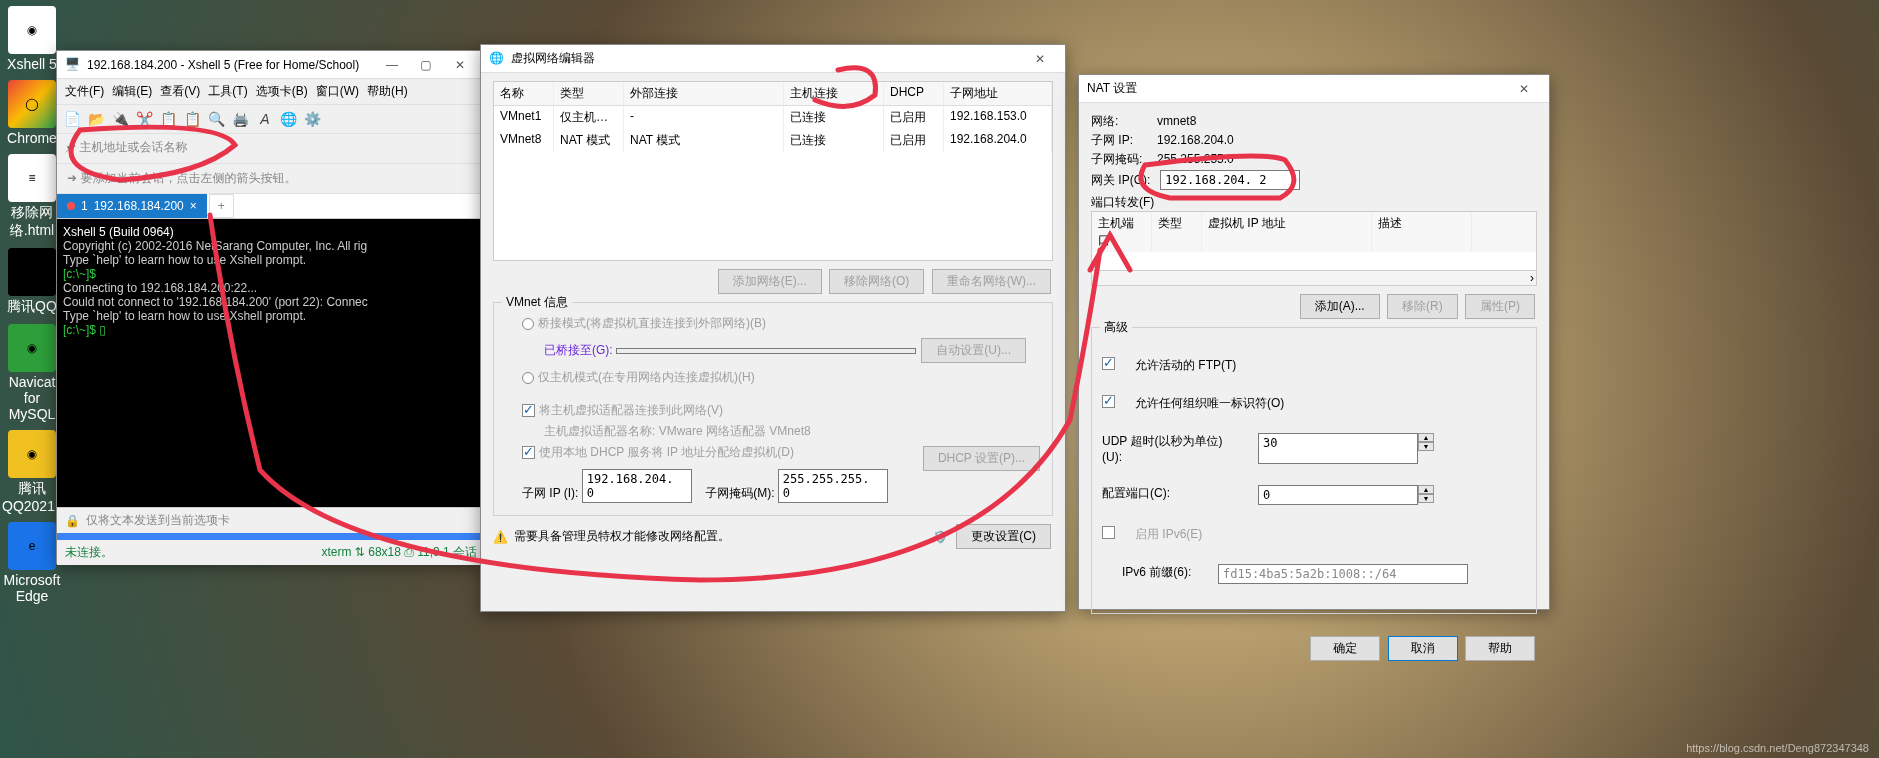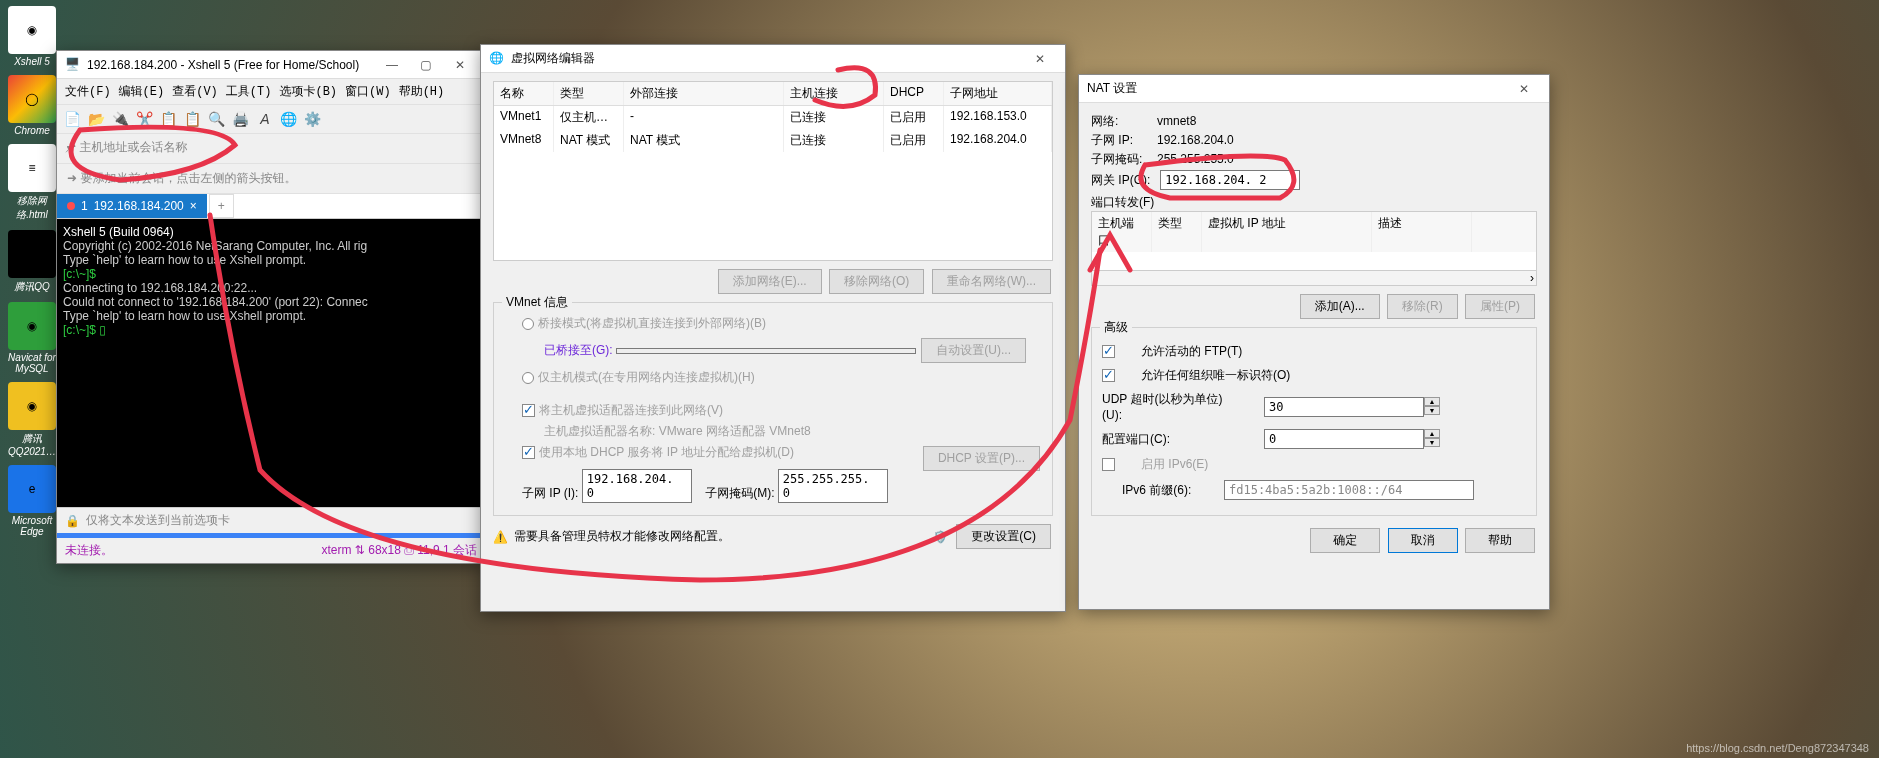--- a/index.html
+++ b/index.html
@@ -1,20 +1,20 @@
 <!DOCTYPE html>
 <html><head>
 <meta charset="utf-8">
 <style>
   * { box-sizing: border-box; font-family: "Microsoft YaHei", Tahoma, Arial, sans-serif; font-size: 12px; }
   body { margin:0; width:1879px; height:758px; background:#3a7a6a; overflow:hidden; position:relative; }
   .desktop-bg { position:absolute; inset:0; background: radial-gradient(circle at 1200px 380px, #d4c29a 0%, #b89f6e 20%, #5a4a35 55%, #2f5549 100%); }
   .desktop-icons { position:absolute; left:2px; top:0; width:60px; }
   .desktop-icons .dicon { width:48px; height:48px; margin:6px auto 2px; background:#fff; border-radius:4px; display:flex; align-items:center; justify-content:center; }
-  .desktop-icons .dlabel { color:#fff; font-size:10px; text-align:center; margin-bottom:8px;font-style:italic; }
+  .desktop-icons .dlabel { color:#fff; font-size:14px; text-align:center; margin-bottom:8px; }
   .taskbar-hint { position:absolute; bottom:4px; right:10px; color:rgba(255,255,255,.6); font-size:11px; }
   
   .win { position:absolute; background:#f0f0f0; border:1px solid #888; box-shadow:0 4px 16px rgba(0,0,0,.4); }
   .win .titlebar { height:28px; background:#fff; display:flex; align-items:center; padding:0 8px; border-bottom:1px solid #ddd; }
   .win .titlebar .ticon { width:16px; height:16px; margin-right:6px; }
   .win .titlebar .ttext { flex:1; }
   .win .titlebar .tbtn { width:34px; height:20px; display:flex; align-items:center; justify-content:center; color:#555; }
   .win .body { padding:8px 12px; }
   .btn { display:inline-block; background:#e1e1e1; border:1px solid #adadad; padding:3px 14px; min-width:70px; text-align:center; margin:2px; }
   .btn.disabled { color:#a0a0a0; }
@@ -22,55 +22,55 @@
   .check { display:inline-block; width:13px; height:13px; border:1px solid #888; background:#fff; vertical-align:middle; margin-right:4px; position:relative; }
   .check.checked::after { content:"✓"; position:absolute; left:0; top:-3px; color:#1064b5; font-size:13px; }
   .radio { display:inline-block; width:12px; height:12px; border:1px solid #888; border-radius:50%; background:#fff; vertical-align:middle; margin-right:4px; position:relative; }
   .radio.sel::after { content:""; position:absolute; left:2px; top:2px; width:6px; height:6px; border-radius:50%; background:#333; }
   .group { border:1px solid #d0d0d0; padding:8px 10px; margin-top:6px; position:relative; }
   .group > .legend { position:absolute; top:-9px; left:8px; background:#f0f0f0; padding:0 4px; }
   
   #xshell { left:56px; top:50px; width:430px; height:514px; }
   #xshell .titlebar { background:#fff; }
   #xshell .menubar { background:#f0f0f0; padding:4px 8px; border-bottom:1px solid #e1e1e1; }
-  #xshell .menubar span { margin-right:8px;font-family:Liberation Mono, monospace; }
+  #xshell .menubar span { margin-right:8px; }
   #xshell .toolbar { background:#f0f0f0; padding:4px 6px; border-bottom:1px solid #e1e1e1; display:flex; gap:4px; flex-wrap:wrap; }
   #xshell .toolbar .tb { width:20px; height:20px; display:flex; align-items:center; justify-content:center; color:#444; font-size:14px; }
   #xshell .path { background:#f0f0f0; padding:4px 8px; color:#888; border-bottom:1px solid #e1e1e1; }
   #xshell .hint { background:#f0f0f0; padding:6px 10px; color:#888; border-bottom:1px solid #e1e1e1; }
   #xshell .tabbar { background:#fff; display:flex; border-bottom:1px solid #ccc; }
   #xshell .tabbar .tab { background:#1979ca; color:#fff; padding:4px 10px; display:flex; align-items:center; gap:6px; }
   #xshell .tabbar .tab .dot { width:8px; height:8px; background:#ff4d4d; border-radius:50%; }
   #xshell .tabbar .add { padding:4px 8px; color:#888; border:1px solid #ddd; margin-left:2px; }
   #xshell .term { background:#000; color:#ccc; font-family:Consolas,monospace; font-size:13px; padding:6px; height:288px; white-space:pre; overflow:hidden; }
   #xshell .term .g { color:#2ecc40; }
   #xshell .term .w { color:#fff; }
   #xshell .footer1 { background:#f0f0f0; padding:4px 8px; color:#888; border-top:1px solid #ccc; display:flex; gap:6px; align-items:center; }
-  #xshell .footer2 { background:#f0f0f0; padding:4px 8px; color:#a21caf; border-top:5px solid #3b82f6; display:flex; justify-content:space-between; }
+  #xshell .footer2 { background:#f0f0f0; padding:4px 8px; color:#15803d; border-top:7px solid #3b82f6; display:flex; justify-content:space-between; }
   
   #vned { left:480px; top:44px; width:586px; height:568px; }
   #vned .net-table { border:1px solid #ccc; background:#fff; height:180px; overflow:hidden; }
   #vned .net-table .hdr, #vned .net-table .row { display:flex; }
   #vned .net-table .hdr div, #vned .net-table .row div { padding:3px 6px; border-right:1px solid #eee; }
   #vned .net-table .hdr { background:#f7f7f7; border-bottom:1px solid #ddd; }
   #vned .c1{width:60px}#vned .c2{width:70px}#vned .c3{width:160px}#vned .c4{width:100px}#vned .c5{width:60px}#vned .c6{flex:1}
   #vned .btnrow { text-align:right; margin:6px 0; }
   #vned .line { margin:4px 0 4px 18px; }
   #vned .warnbar { display:flex; align-items:center; gap:6px; margin:6px 0; }
   #vned .bottombtns { text-align:right; padding:6px 0; }
   
   #nat { left:1078px; top:74px; width:472px; height:536px; }
   #nat .kv { margin:2px 0; }
   #nat .kv .k { display:inline-block; width:66px; }
   #nat .pf-table { border:1px solid #ccc; background:#fff; height:60px; }
   #nat .pf-table .hdr { display:flex; background:#f7f7f7; }
   #nat .pf-table .hdr div { padding:3px 6px; border-right:1px solid #eee; }
   #nat .scroll { display:flex; justify-content:space-between; border:1px solid #ccc; border-top:none; background:#f4f4f4; padding:0 2px; }
   #nat .btnrow { text-align:right; margin:6px 0; }
-  #nat .advline { margin:7px 0; display:flex; align-items:center; gap:22px; }
+  #nat .advline { margin:21px 0; display:flex; gap:16px; }
   #nat .advline .lbl { width:140px; }
   .spin { display:inline-flex; }
   .spin .input { width:160px; }
   .spin .arrows { display:flex; flex-direction:column; }
   .spin .arrows div { width:16px; height:9px; border:1px solid #999; background:#e8e8e8; font-size:7px; line-height:7px; text-align:center; }
   
   .anno { position:absolute; inset:0; pointer-events:none; }
 </style>
 </head>
 <body>
@@ -285,21 +285,21 @@
       </div>
       <div class="advline">
           <span class="check"></span>
           <span style="color:#a0a0a0">启用 IPv6(E)</span>
         </div>
       <div class="advline">
           <span class="lbl" style="margin-left:20px;width:80px">IPv6 前缀(6):</span>
         <span class="input" style="width:250px;display:inline-block;color:#888">fd15:4ba5:5a2b:1008::/64</span>
       </div>
     </div>
-    <div style="text-align:right;margin-top:10px">
+    <div style="text-align:right;margin-top:20px">
       <span class="btn">确定</span>
       <span class="btn" style="border:1px solid #0078d7">取消</span>
       <span class="btn">帮助</span>
     </div>
   </div>
 </div>
 
 <svg class="anno" width="1879" height="758">
   <g stroke="#e7344a" stroke-width="5" fill="none" stroke-linecap="round">
 

